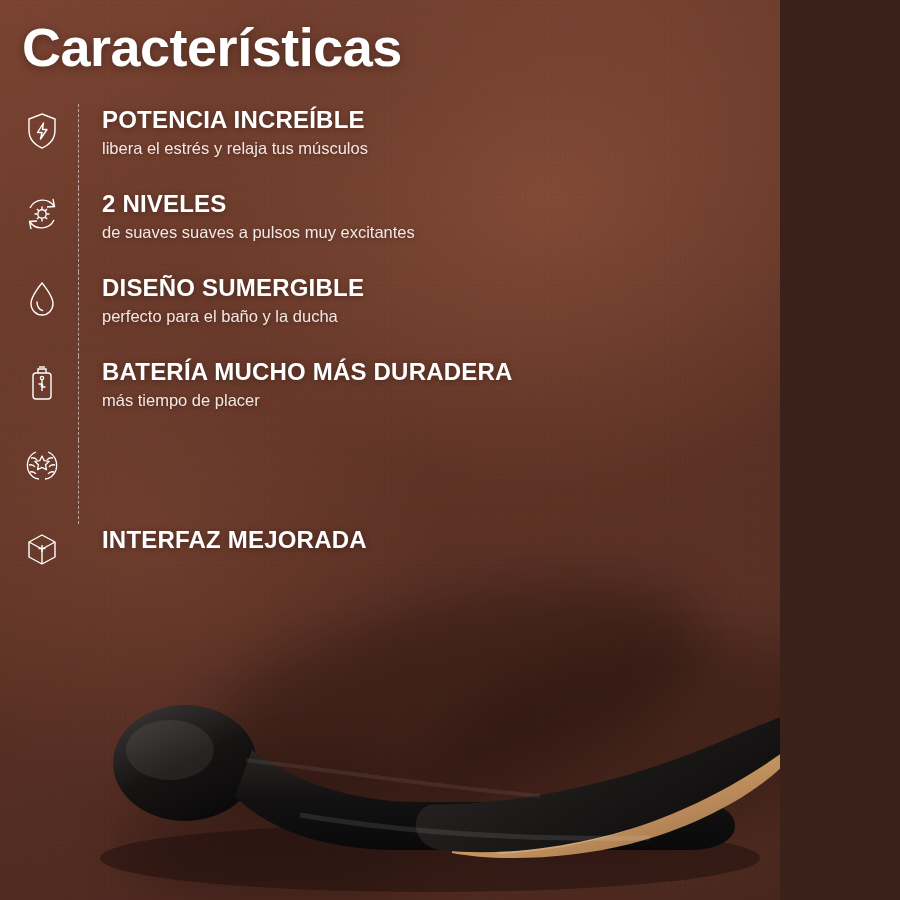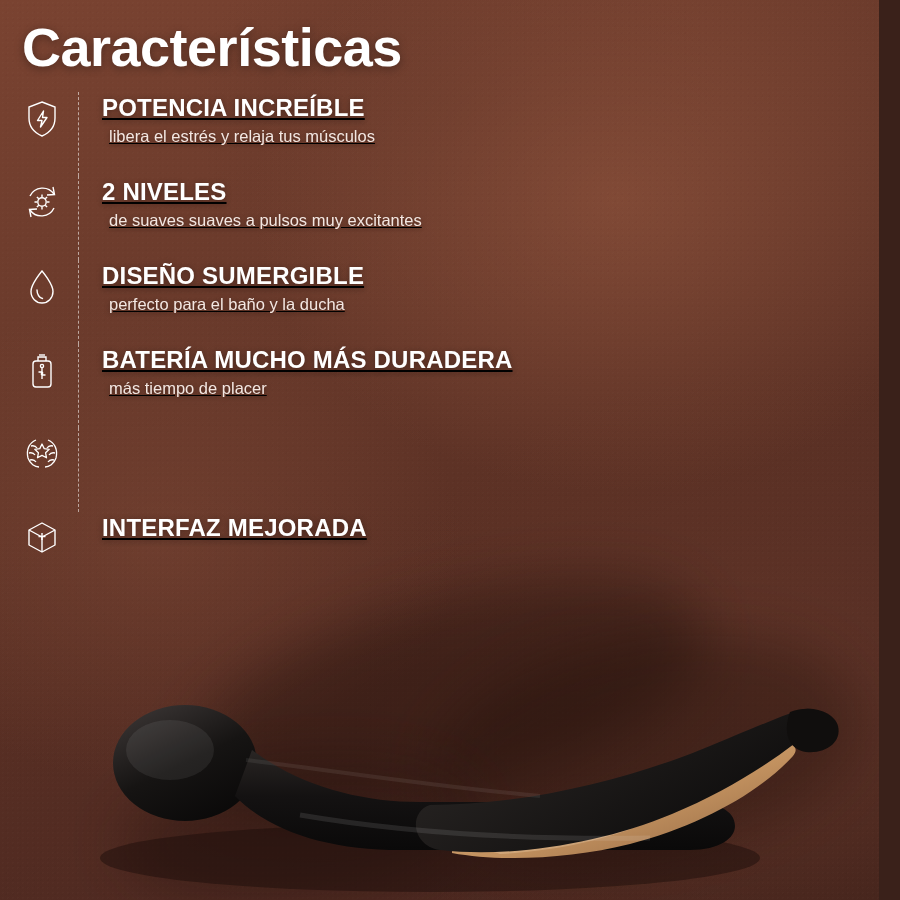--- a/index.html
+++ b/index.html
@@ -7,21 +7,21 @@
   html, body {
     width: 900px;
     height: 900px;
     overflow: hidden;
     background: #3a211a;
     font-family: "Liberation Sans", sans-serif;
   }
 
   #poster {
     position: relative;
-    width: 879px;
+    width: 780px;
     height: 900px;
     overflow: hidden;
     
     background-color: #6b3a2c;
     background-image:
       radial-gradient(ellipse 520px 420px at 70% 22%, rgba(150, 88, 64, 0.55) 0%, rgba(150, 88, 64, 0) 70%),
       radial-gradient(ellipse 420px 340px at 18% 60%, rgba(126, 72, 54, 0.50) 0%, rgba(126, 72, 54, 0) 72%),
       radial-gradient(ellipse 600px 480px at 88% 78%, rgba(110, 60, 44, 0.55) 0%, rgba(110, 60, 44, 0) 70%),
       radial-gradient(ellipse 700px 520px at 30% 95%, rgba(84, 44, 34, 0.65) 0%, rgba(84, 44, 34, 0) 72%),
       radial-gradient(ellipse 380px 300px at 52% 12%, rgba(92, 50, 38, 0.45) 0%, rgba(92, 50, 38, 0) 70%),
@@ -82,23 +82,22 @@
     font-size: 54px;
     font-weight: 700;
     color: #ffffff;
     letter-spacing: -0.5px;
     text-shadow: 0 2px 10px rgba(0,0,0,.35);
   }
 
   .features {
     position: absolute;
     left: 10px;
-    top: 92px;
+    top: 104px;
     width: 640px;
-    text-decoration: underline;
   }
 
   .feature {
     position: relative;
     display: flex;
     align-items: flex-start;
     height: 84px;
   }
 
   .f-icon {
@@ -135,21 +134,20 @@
     text-shadow: 0 1px 6px rgba(0,0,0,.35);
   }
 
   .f-sub {
     margin-top: 5px;
     font-size: 16.5px;
     font-weight: 400;
     color: #f3e7e2;
     line-height: 1.2;
     text-shadow: 0 1px 5px rgba(0,0,0,.35);
-    margin-left: 7px;
   }
 </style>
 </head>
 <body>
 
 <div id="poster">
 
   <div id="grain"></div>
 
   <div class="prod-shadow shadow-a"></div>

